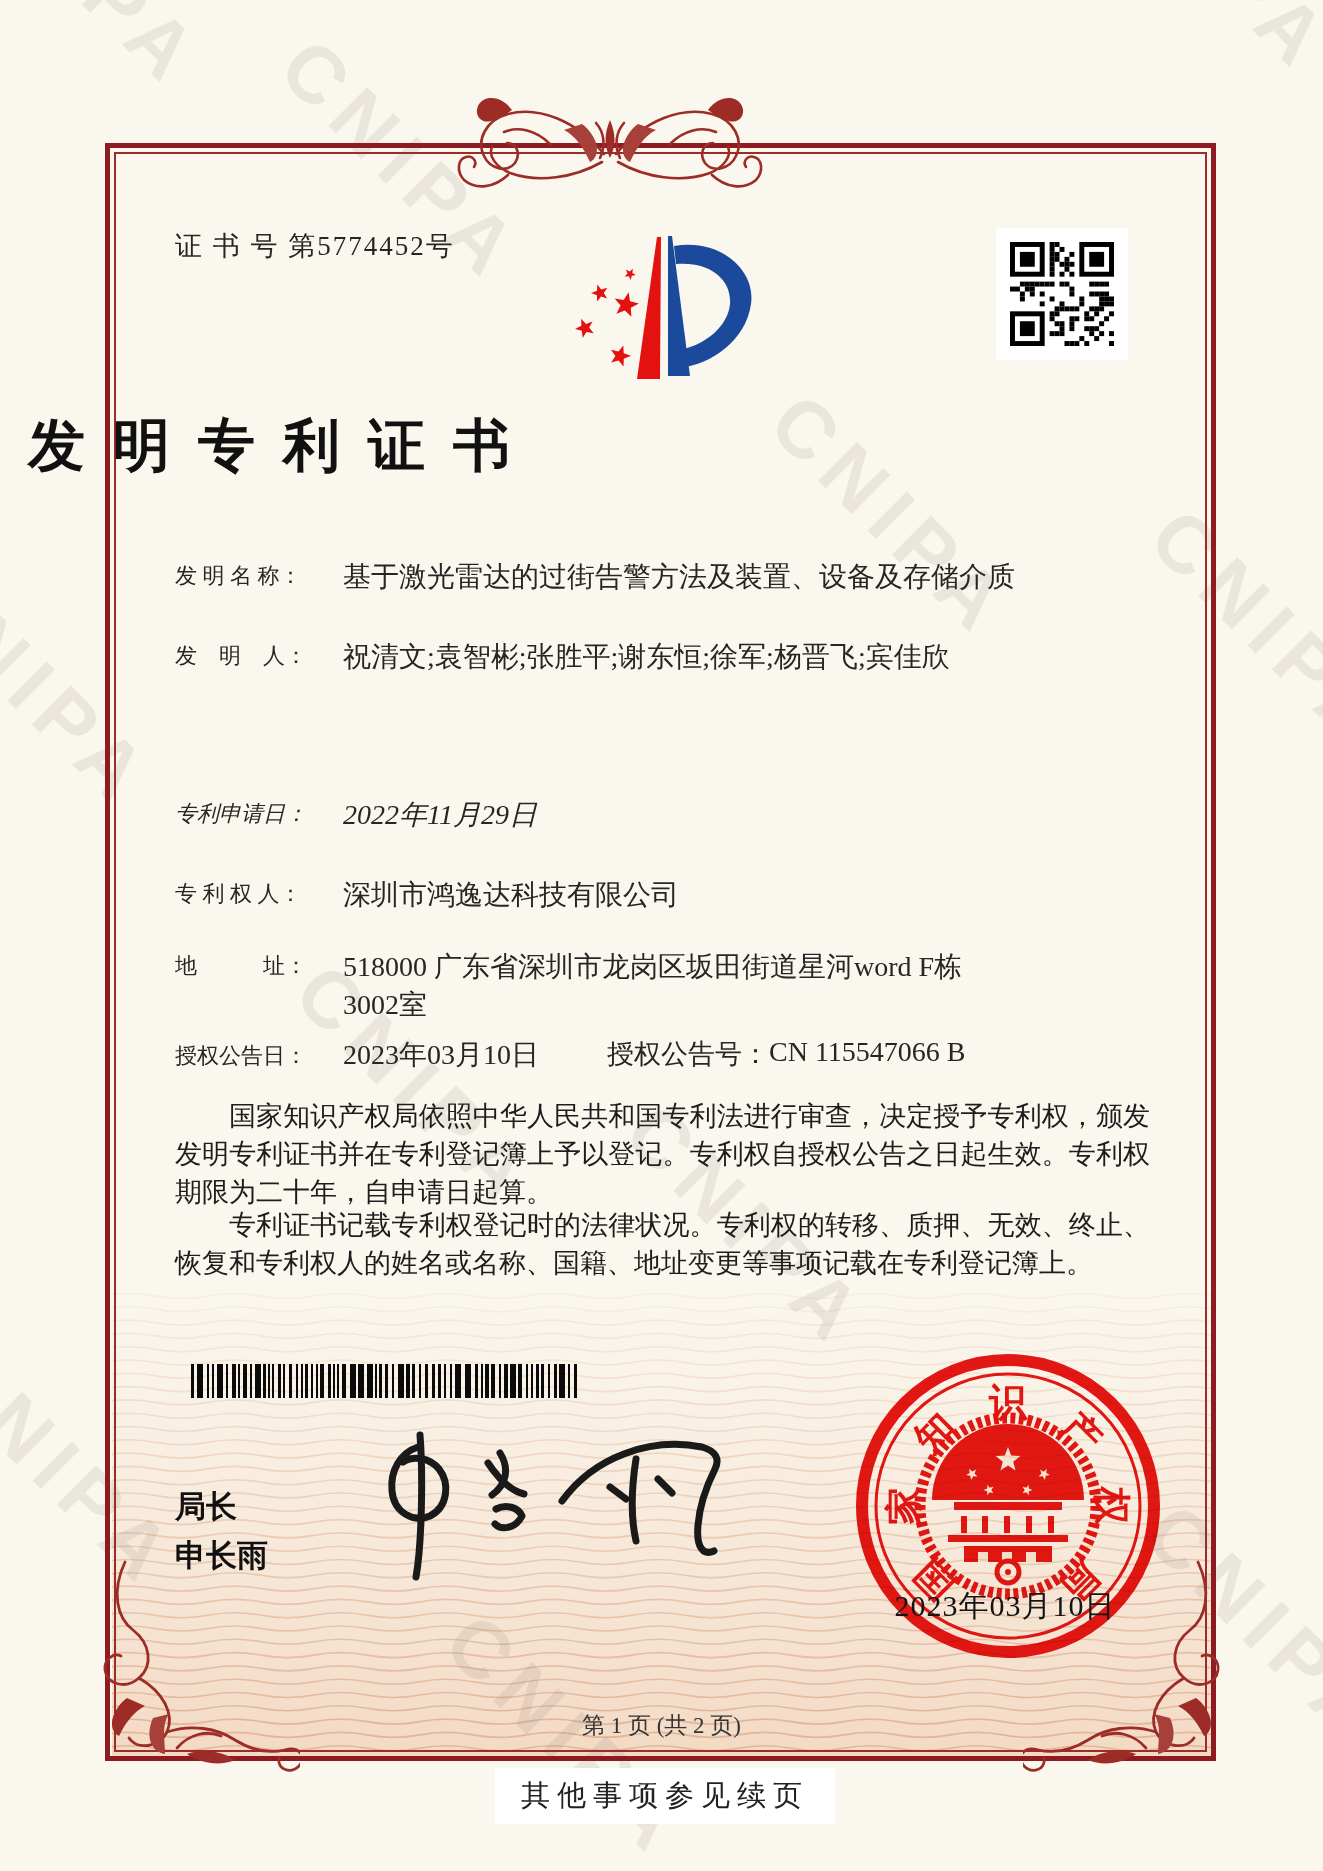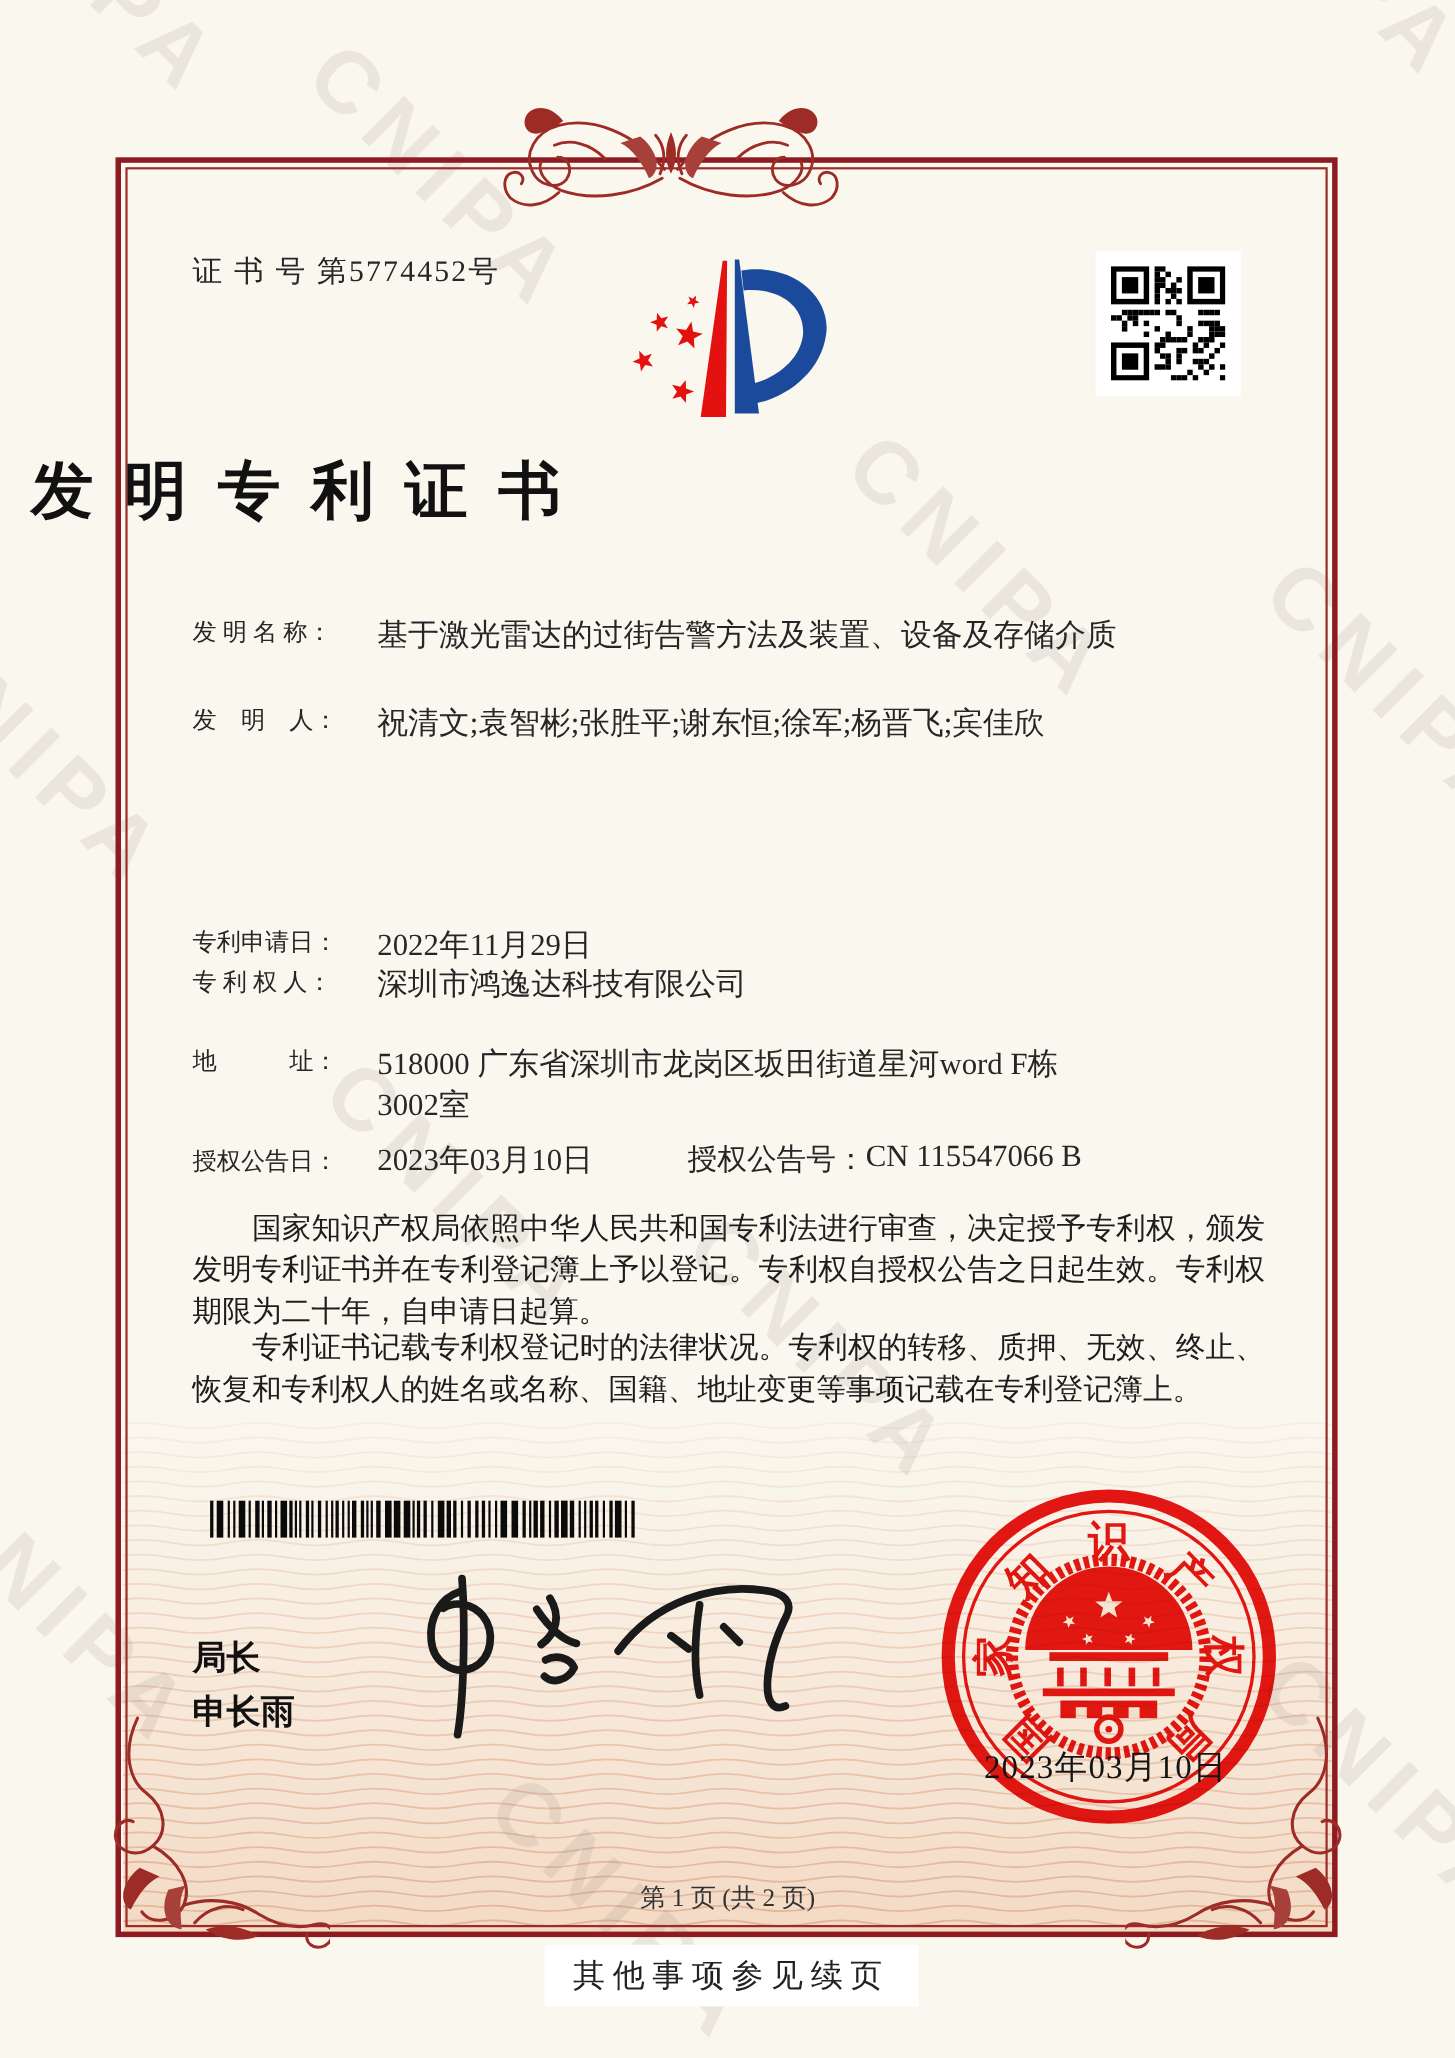--- a/index.html
+++ b/index.html
@@ -23,21 +23,21 @@
   .logo{position:absolute; left:550px; top:216px; z-index:4;}
   .qr-box{position:absolute; left:996px; top:228px; width:132px; height:132px; background:#ffffff; z-index:4;}
   .qr-box svg{position:absolute; left:14px; top:14px;}
   .title{position:absolute; left:0; width:100%; top:408px; text-align:left;
     font-size:57px; font-weight:700; letter-spacing:28px; text-indent:28px; z-index:4; color:#111;}
   
   .row{position:absolute; left:175px; font-size:28px; z-index:4; white-space:nowrap;}
   .row .lab{display:inline-block; width:168px; font-size:22px;}
   .row .val{display:inline-block; vertical-align:top;}
   .row .val.wrap{white-space:normal; width:625px;}
-  .grant .lab2{margin-left:86px; font-size:27px;}
+  .grant .lab2{margin-left:68px; font-size:27px;}
   
   .para{position:absolute; left:175px; width:975px; font-size:27px; line-height:38px;
     text-align:justify; text-indent:2em; z-index:4; color:#1d1d1d;}
   
   .waves{position:absolute; left:112px; top:1290px; z-index:1; pointer-events:none;}
   .barcode{position:absolute; left:190px; top:1364px; z-index:4;}
   .sig-title{position:absolute; left:175px; top:1486px; font-size:31px; font-weight:700;
     font-family:"Liberation Sans","DejaVu Sans",sans-serif; z-index:4; color:#111;}
   .sig-name{position:absolute; left:175px; top:1535px; font-size:31px; font-weight:700;
     font-family:"Liberation Sans","DejaVu Sans",sans-serif; z-index:4; color:#111;}
@@ -297,21 +297,21 @@
   </div>
 
   <div class="title">发明专利证书</div>
 
   <div class="row" style="top:558px;">
     <span class="lab">发 明 名 称：</span><span class="val">基于激光雷达的过街告警方法及装置、设备及存储介质</span>
   </div>
   <div class="row" style="top:638px;">
     <span class="lab">发　明　人：</span><span class="val">祝清文;袁智彬;张胜平;谢东恒;徐军;杨晋飞;宾佳欣</span>
   </div>
-  <div class="row" style="top:840px;">
+  <div class="row" style="top:796px;font-style:italic;">
     <span class="lab">专利申请日：</span><span class="val">2022年11月29日</span>
   </div>
   <div class="row" style="top:876px;">
     <span class="lab">专 利 权 人：</span><span class="val">深圳市鸿逸达科技有限公司</span>
   </div>
   <div class="row" style="top:948px;">
     <span class="lab">地　　　址：</span><span class="val wrap">518000 广东省深圳市龙岗区坂田街道星河word F栋3002室</span>
   </div>
   <div class="row grant" style="top:1036px;">
     <span class="lab">授权公告日：</span><span class="val">2023年03月10日</span><span class="lab2">授权公告号：</span><span class="val">CN 115547066 B</span>

